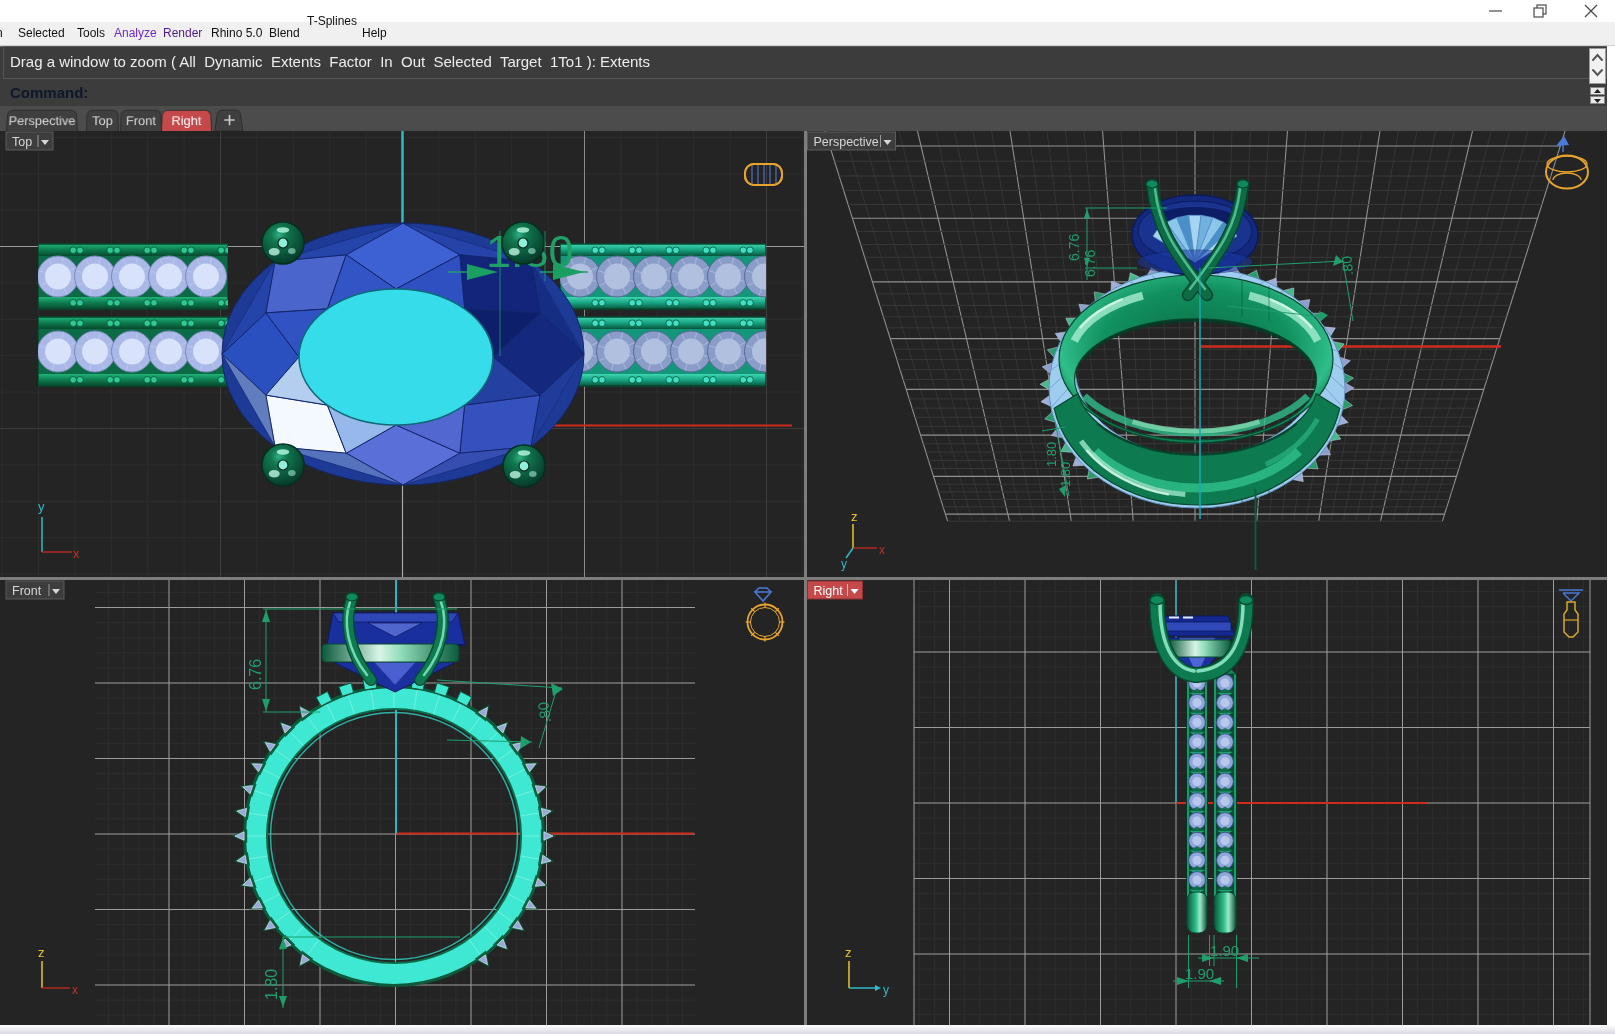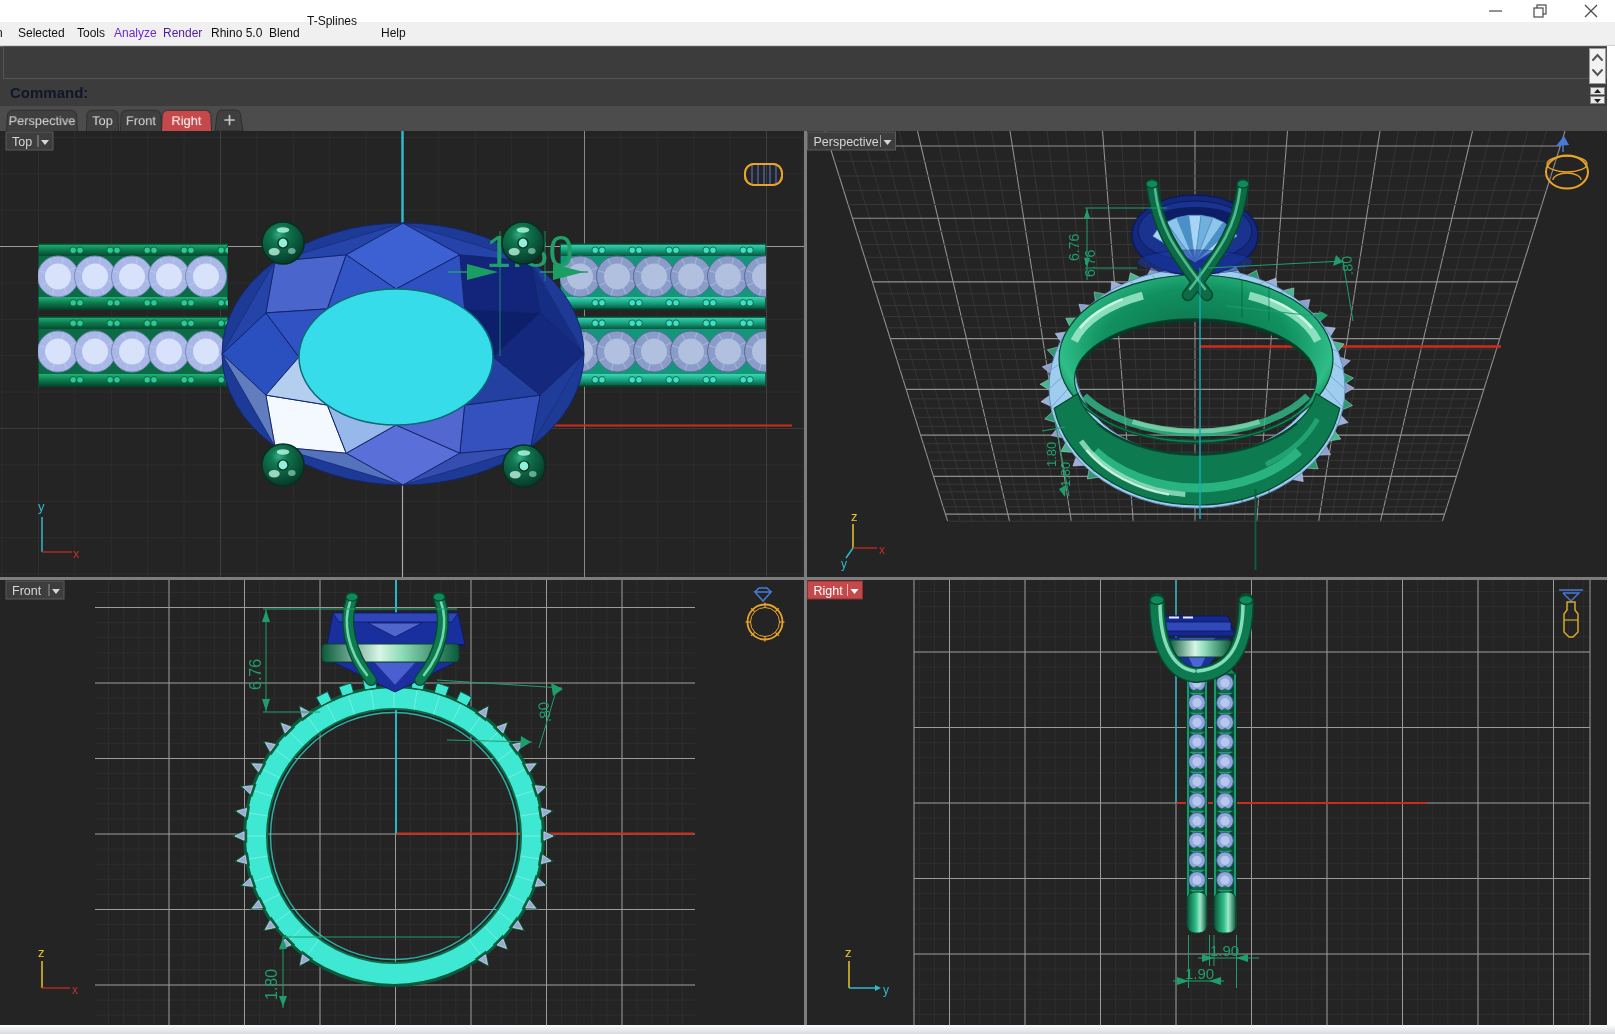--- a/index.html
+++ b/index.html
@@ -1393,23 +1393,24 @@
     </svg>
     <div style="position:absolute;left:0;top:22px;width:1615px;height:24px;background:#f0f0f0;border-bottom:1px solid #d0d0d0"></div>
     <div style="position:absolute;left:-4px;top:26px;font:12px 'Liberation Sans',sans-serif;color:#101010">n</div>
     <div style="position:absolute;left:18px;top:26px;font:12px 'Liberation Sans',sans-serif;color:#101010">Selected</div>
     <div style="position:absolute;left:77px;top:26px;font:12px 'Liberation Sans',sans-serif;color:#101010">Tools</div>
     <div style="position:absolute;left:114px;top:26px;font:12px 'Liberation Sans',sans-serif;color:#6d28d9">Analyze</div>
     <div style="position:absolute;left:163px;top:26px;font:12px 'Liberation Sans',sans-serif;color:#4c1d95">Render</div>
     <div style="position:absolute;left:211px;top:26px;font:12px 'Liberation Sans',sans-serif;color:#101010">Rhino 5.0</div>
     <div style="position:absolute;left:269px;top:26px;font:12px 'Liberation Sans',sans-serif;color:#101010">Blend</div>
     <div style="position:absolute;left:307px;top:14px;font:12px 'Liberation Sans',sans-serif;color:#101010">T-Splines</div>
-    <div style="position:absolute;left:381px;top:26px;font:12px 'Liberation Sans',sans-serif;color:#101010">Help</div>
+    <div style="position:absolute;left:362px;top:26px;font:12px 'Liberation Sans',sans-serif;color:#101010">Help</div>
     <div style="position:absolute;left:0;top:46px;width:1615px;height:60px;background:#3c3c3c;border-top:1px solid #6e6e6e"></div>
     <div style="position:absolute;left:3px;top:46px;width:1604px;height:33px;background:#3c3c3c;border:1px solid #555"></div>
+    <div style="position:absolute;left:10px;top:53px;font:15px 'Liberation Sans',sans-serif;color:#ececec;white-space:pre">Drag a window to zoom ( All  Dynamic  Extents  Factor  In  Out  Selected  Target  1To1 ): Extents</div>
     <div style="position:absolute;left:10px;top:84px;font:bold 15px 'Liberation Sans',sans-serif;color:#0f172a">Command:</div>
     <div style="position:absolute;left:1589px;top:48px;width:17px;height:36px;background:#f2f2f2;border:1px solid #999"></div>
     <svg style="position:absolute;left:1589px;top:48px" width="17" height="36" viewBox="0 0 17 36">
       <path d="M 4,12 L 8.5,7 L 13,12" fill="none" stroke="#555" stroke-width="2" stroke-linecap="round"></path>
       <path d="M 4,22 L 8.5,27 L 13,22" fill="none" stroke="#555" stroke-width="2" stroke-linecap="round"></path>
     </svg>
     <div style="position:absolute;left:1590px;top:87px;width:15px;height:8px;background:#e8e8e8;border:1px solid #888"></div>
     <div style="position:absolute;left:1590px;top:96px;width:15px;height:8px;background:#e8e8e8;border:1px solid #888"></div>
     <svg style="position:absolute;left:1590px;top:87px" width="15" height="18" viewBox="0 0 15 18">
       <polygon points="4.0,6.0 11.0,6.0 7.5,2.0" fill="#222"></polygon>

